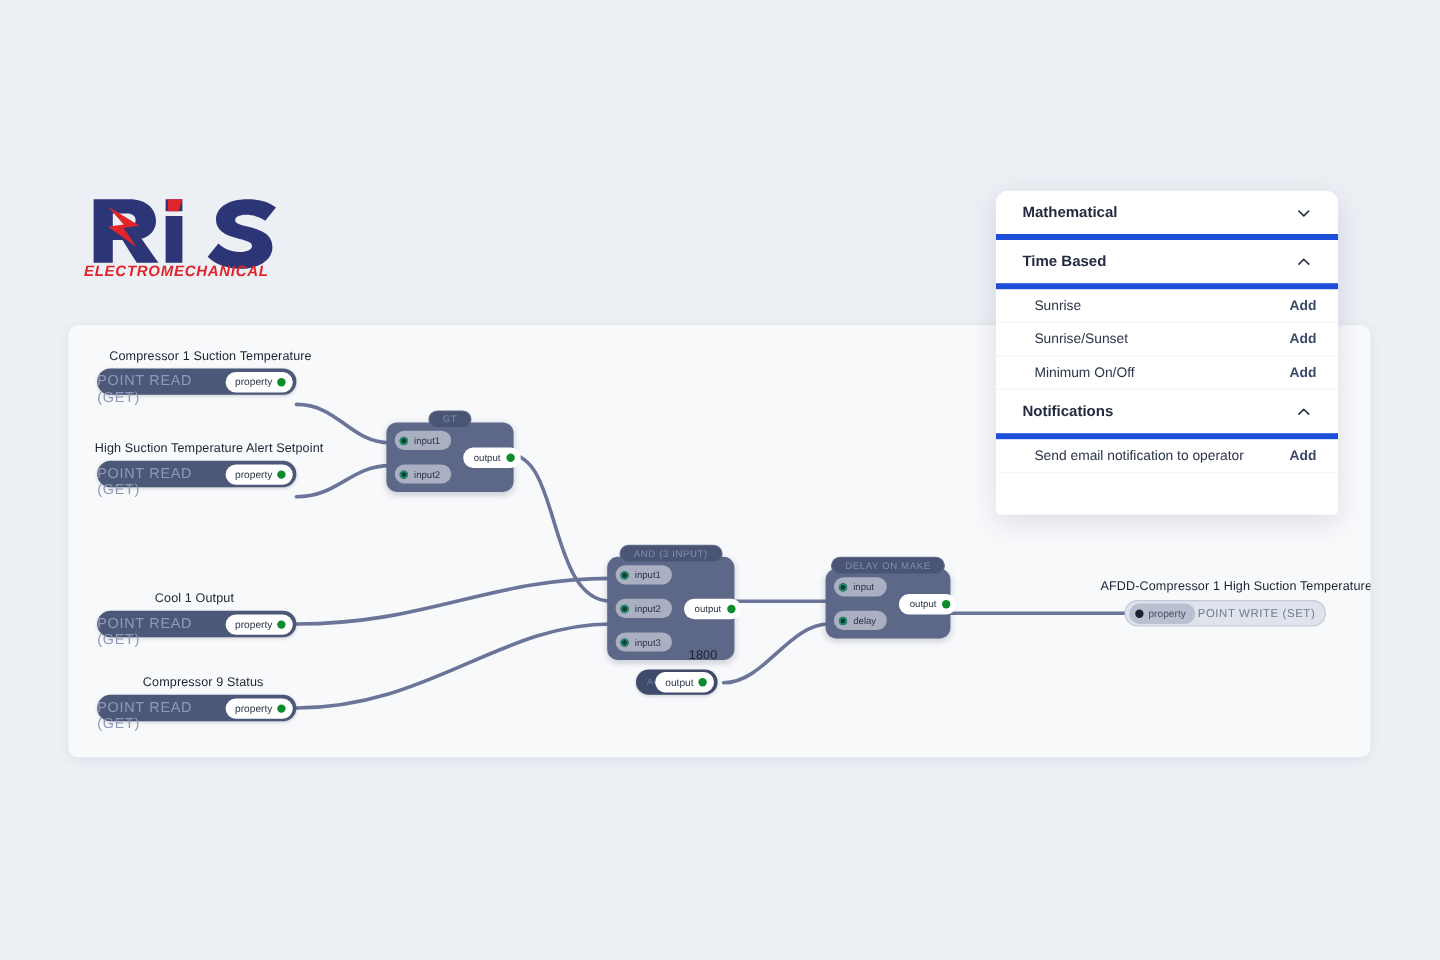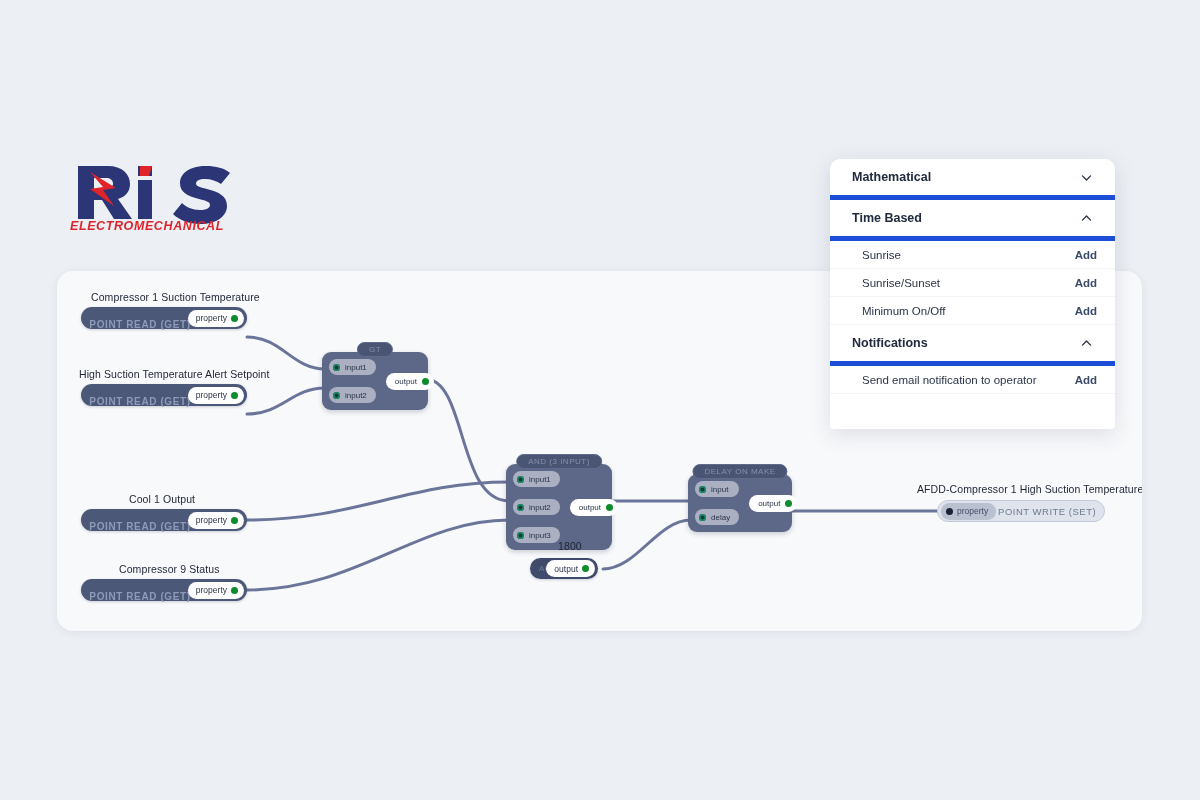--- a/index.html
+++ b/index.html
@@ -13,21 +13,21 @@
 
   
   #logo { position: absolute; left: 68px; top: 158px; width: 180px; height: 75px; }
   #logo svg { display: block; }
 
   
   #canvas-card {
     position: absolute; left: 57px; top: 271px;
     width: 1085px; height: 360px;
     background: #f8f9fb;
-    border-radius: 16px;
+    border-radius: 8px;
     box-shadow: 0 2px 10px rgba(40,55,90,0.07);
     overflow: hidden;
     padding-left: 48px;
   }
   #wires { position: absolute; left: 0; top: 0; width: 1085px; height: 360px; }
 
   
   .node { position: absolute; }
   .node-label {
     position: absolute;
@@ -43,23 +43,22 @@
     width: 166px; height: 22px;
     background: #4c5878;
     border-radius: 11px;
     padding-right: 3px;
     box-shadow: 0 1px 3px rgba(30,40,70,.2);
   }
   .read-node .rn-title {
     position: absolute; left: 0; top: 0;
     width: 166px; height: 34px;
     display: flex; align-items: center; justify-content: center;
-    font-size: 10px; color: #8f9ab8; letter-spacing: .6px;
+    font-size: 12px; color: #8f9ab8; letter-spacing: .6px;
     padding-right: 48px;
-    font-weight: bold;
   }
   .pill-prop {
     position: relative; z-index: 2;
     display: flex; align-items: center; gap: 4px;
     height: 17px; padding: 0 6px 0 8px;
     background: #ffffff; border-radius: 9px;
     font-size: 8.5px; color: #2b3347;
   }
   .dot { width: 7px; height: 7px; border-radius: 50%; background: #0c8c2c; flex: none; }
 
@@ -296,21 +295,21 @@
           </div>
         </div>
         <div class="port-out">
           <span>output</span>
           <span class="dot"></span>
         </div>
       </div>
     </div>
 
     <div class="node" style="left:473px; top:287px;">
-      <div class="node-label" style="left:28px; top:-18px;text-align:right;">1800</div>
+      <div class="node-label" style="left:44px; top:-18px;text-align:right;">1800</div>
       <div class="const-node">
         <div class="cn-title">AC</div>
         <div class="pill-prop">
           <span>output</span>
           <span class="dot"></span>
         </div>
       </div>
     </div>
 
     <div class="node" style="left:880px; top:229px;">

